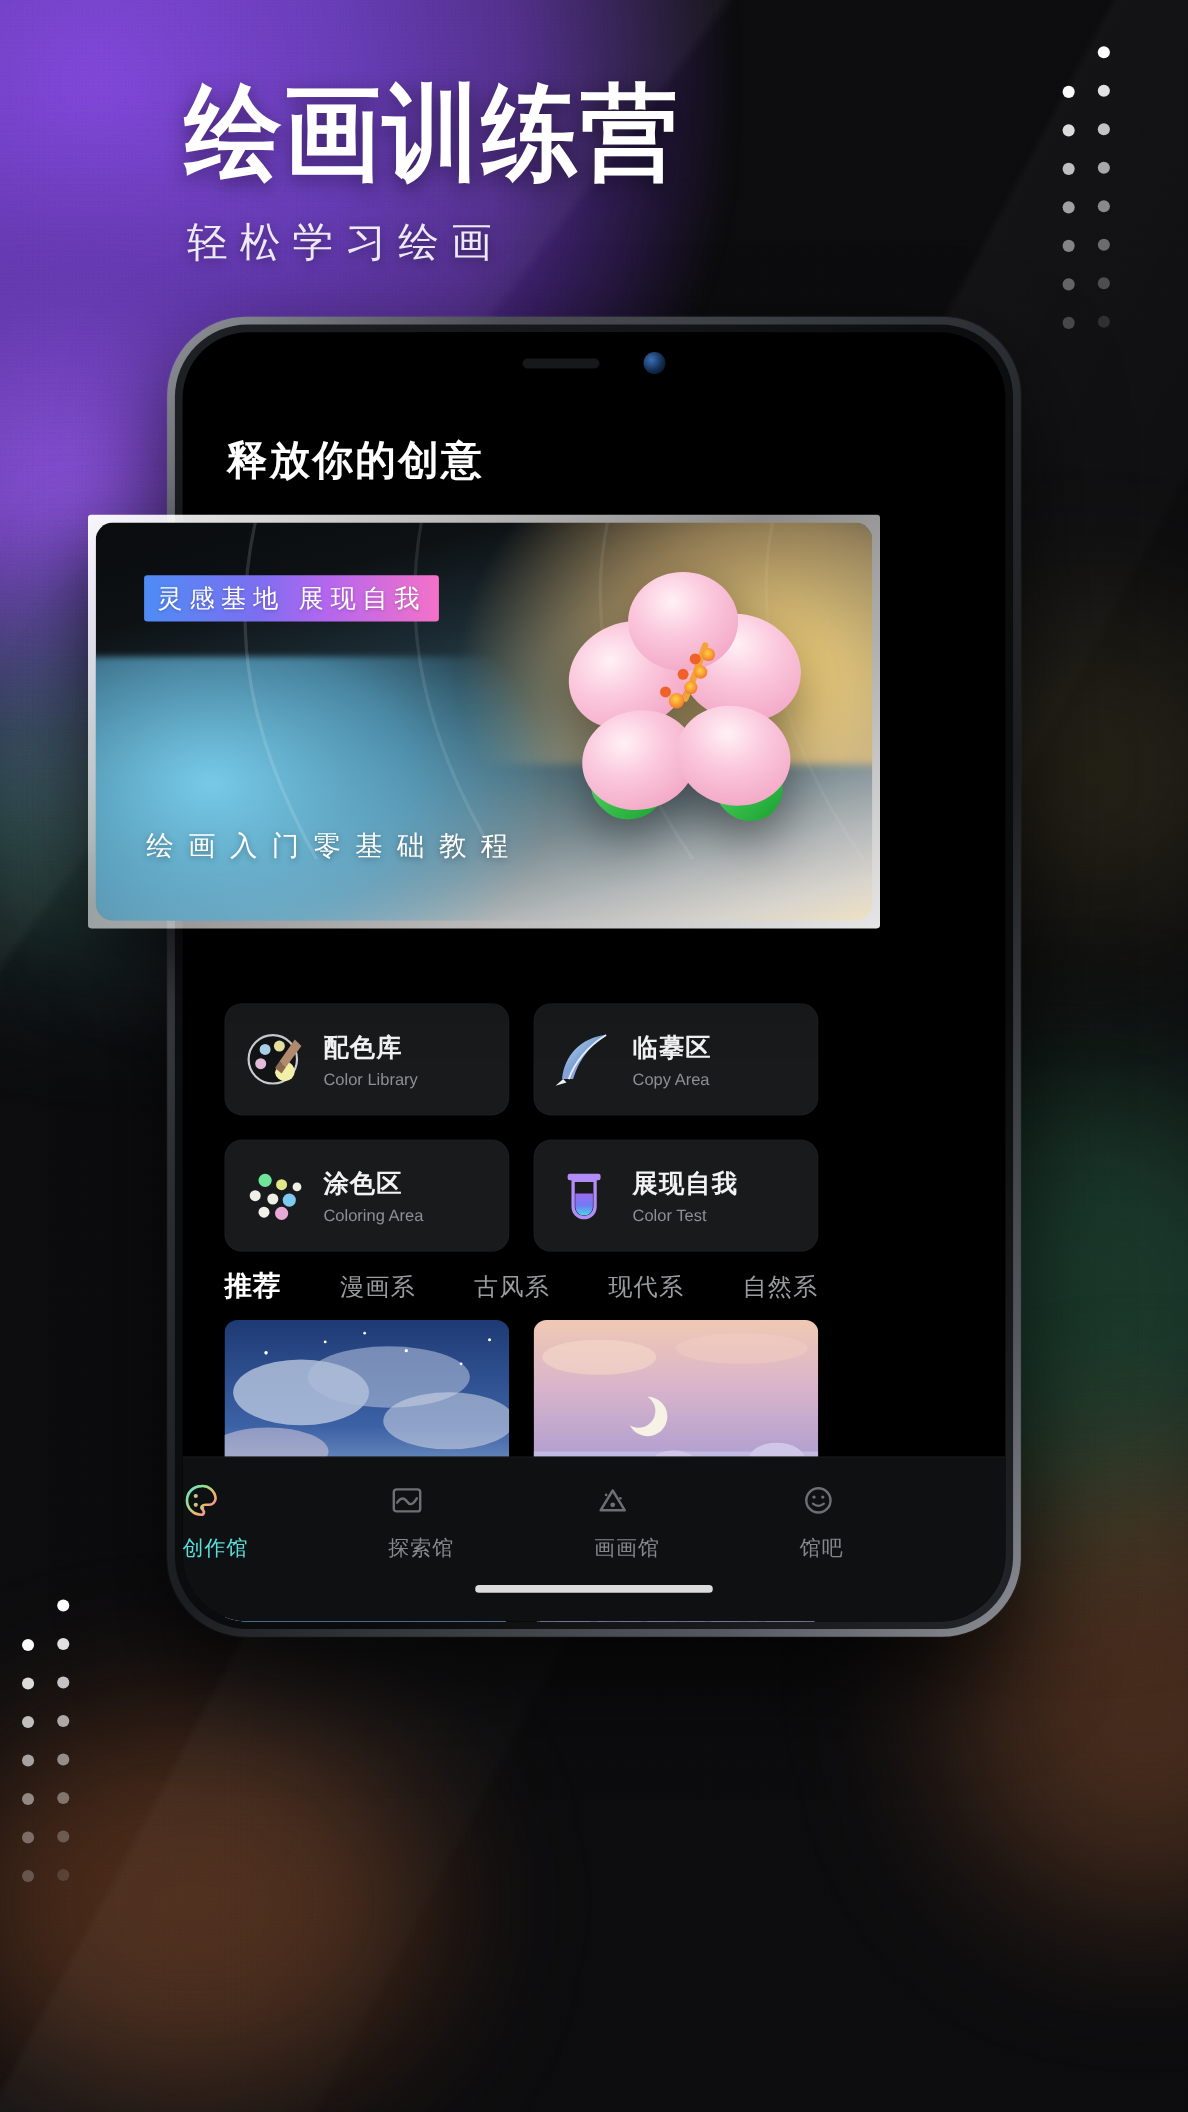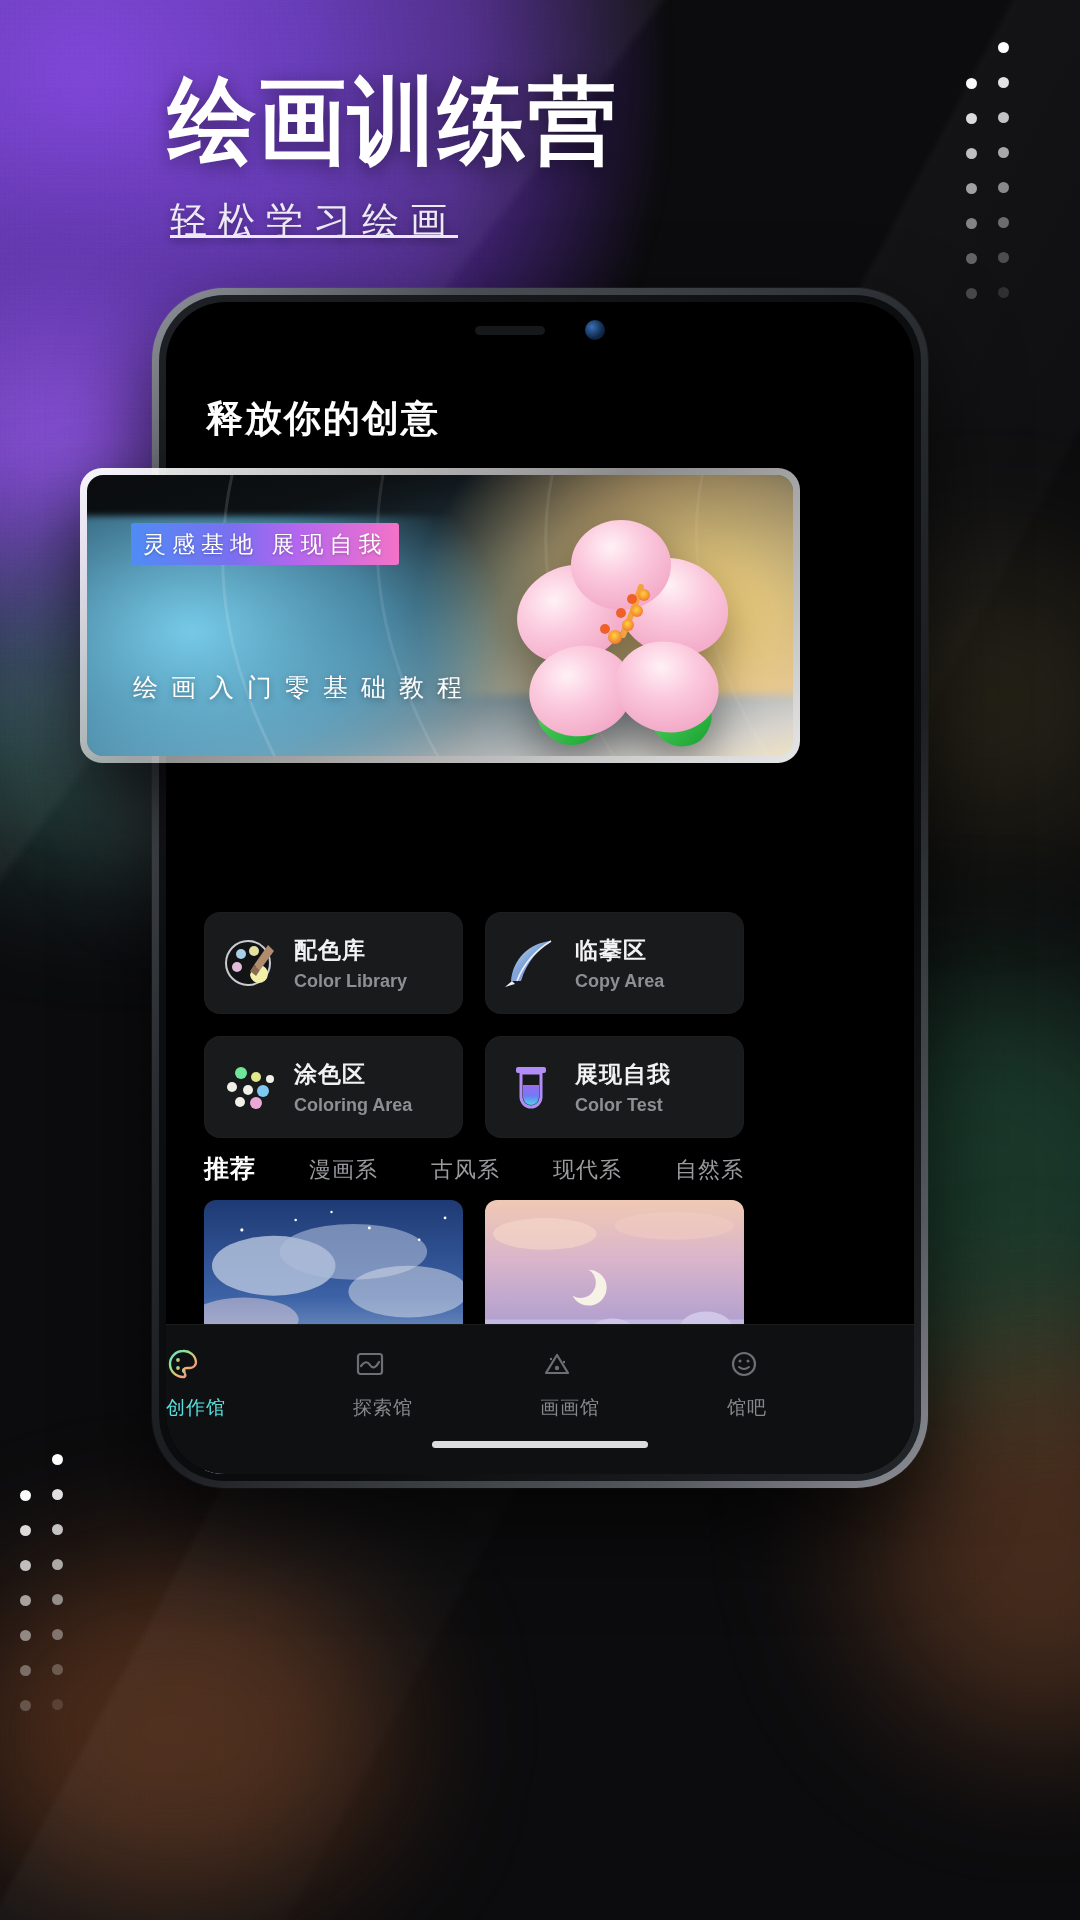--- a/index.html
+++ b/index.html
@@ -54,21 +54,20 @@
     color:#fff; letter-spacing:2px;
     font-family:"DejaVu Sans","Liberation Sans",sans-serif;
     text-shadow:0 4px 18px rgba(0,0,0,.45);
     transform:scaleY(1.08);
     transform-origin:left top;
   }
   .subhead{
     position:absolute; left:170px; top:196px;
     font-size:37px; color:#ede9f7; letter-spacing:11px; font-weight:400;
     text-shadow:0 2px 10px rgba(0,0,0,.4);
-    text-decoration:underline;
   }
 
   
   .dotcol{ position:absolute; display:flex; flex-direction:column; }
   .dotcol .d{ width:11px; height:11px; border-radius:50%; background:#fff; margin-bottom:24px; }
   .dots-tr{ left:998px; top:42px; }
   .dots-tr2{ left:966px; top:78px; }
   .dots-bl{ left:52px; top:1454px; }
   .dots-bl2{ left:20px; top:1490px; }
 
@@ -116,21 +115,21 @@
   }
   .card{
     height:102px; border-radius:16px;
     background:#191a1c;
     display:flex; align-items:center; padding:0 10px 0 14px; gap:12px;
     box-shadow:inset 0 0 0 1px rgba(255,255,255,.02);
   }
   .card .ic{ width:64px; height:64px; flex:0 0 64px; position:relative; }
   .card .tx .t1{ font-size:23px; font-weight:bold; color:#f2f2f3; letter-spacing:1px;
                  font-family:"DejaVu Sans","Liberation Sans",sans-serif; }
-  .card .tx .t2{ font-size:18px; color:#8d8f93; margin-top:5px;font-weight:bold; }
+  .card .tx .t2{ font-size:15px; color:#8d8f93; margin-top:5px; }
 
   
   .tabs{
     position:absolute; left:38px; top:850px; width:540px;
     display:flex; justify-content:space-between; align-items:baseline;
   }
   .tab{ font-size:22px; color:#9a9ca0; letter-spacing:1px; }
   .tab.active{ font-size:25px; color:#fff; font-weight:bold;
                font-family:"DejaVu Sans","Liberation Sans",sans-serif; }
 
@@ -150,22 +149,22 @@
   .navitem{ flex:1; display:flex; flex-direction:column; align-items:flex-start; gap:14px; }
   .navitem .lbl{ font-size:19px; color:#86888c; letter-spacing:1px; }
   .navitem.active .lbl{ color:#58e0df; }
   .homebar{
     position:absolute; left:50%; transform:translateX(-50%); bottom:26px;
     width:216px; height:7px; border-radius:5px; background:#dcdcdc;
   }
 
   
   #herocard{
-    position:absolute; left:80px; top:468px; width:720px; height:295px;
-    border-radius:22px; padding:7px;
+    position:absolute; left:80px; top:468px; width:720px; height:376px;
+    border-radius:3px; padding:7px;
     background:linear-gradient(150deg,rgba(255,255,255,.95),rgba(255,255,255,.55) 45%,rgba(255,255,255,.9));
     box-shadow:0 34px 70px rgba(0,0,0,.62);
     z-index:40;
   }
   #herocard-in{
     width:100%; height:100%; border-radius:16px; overflow:hidden; position:relative;
     background:
       linear-gradient(100deg, rgba(90,180,225,0) 0%, rgba(90,180,225,0) 42%, rgba(255,210,120,.0) 70%),
       linear-gradient(165deg, #0a0c0e 0%, #0d1114 18%, #1b2b33 34%, #2d4a55 48%, #4e6d78 60%, #7a8c92 72%, #b4b8b9 84%, #d8d4cd 93%, #efe2c4 100%);
   }

